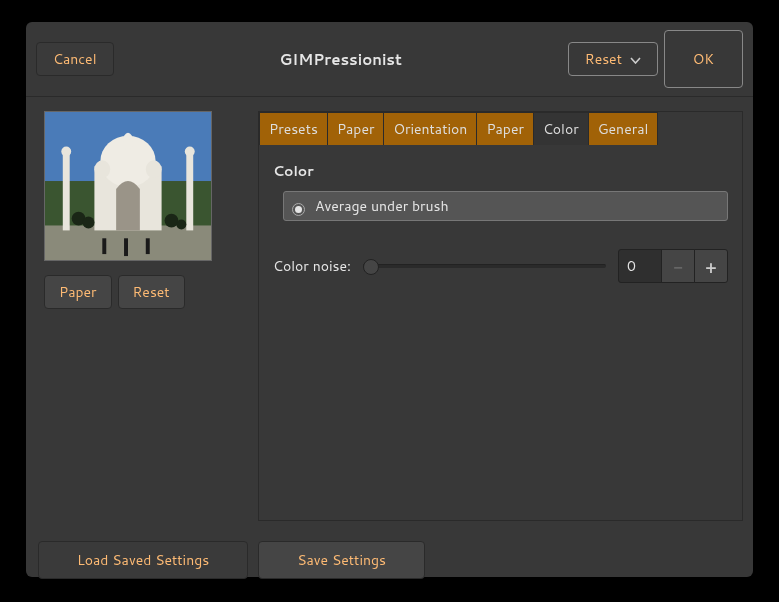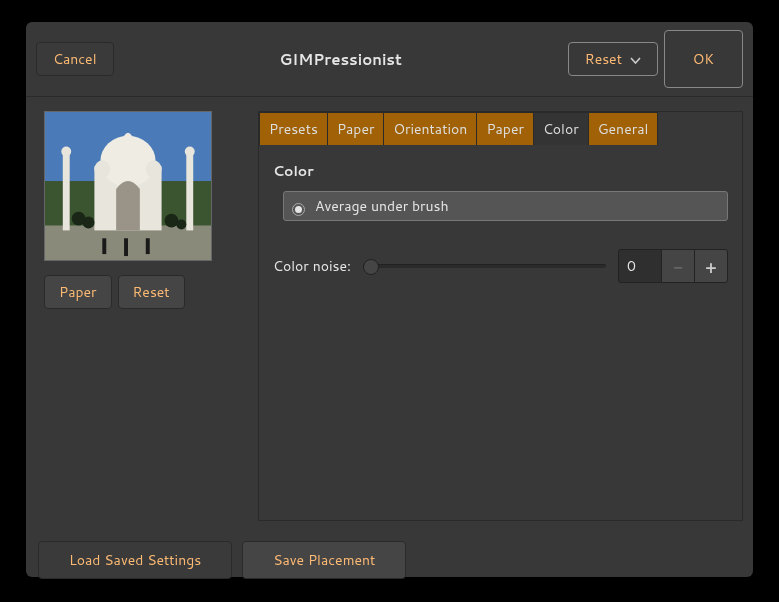--- a/index.html
+++ b/index.html
@@ -70,21 +70,21 @@
     padding: 6px 8px; font-size: 14px; border-radius: 3px 0 0 3px;
   }
   .spin-btn {
     width: 34px; background: #454545; border: 1px solid #222; color: #ccc;
     display: flex; align-items: center; justify-content: center; font-size: 16px;
     cursor: pointer; margin-left: -1px; font-weight: bold;
   }
   .spin-btn:last-child { border-radius: 0 3px 3px 0; }
   .spin-btn.disabled { color: #666; }
   .footer { display: flex; gap: 10px; padding: 10px 12px 16px; }
-  .footer .btn { padding: 8px 30px; }
+  .footer .btn { padding: 8px 38px; }
 </style>
 </head>
 <body>
 
 <div class="dialog">
 
   <div class="header">
     <button class="btn btn-dark">Cancel</button>
     <div class="title">GIMPressionist</div>
     <button class="btn btn-outline">
@@ -171,16 +171,16 @@
             </div>
           </div>
         </div>
       </div>
     </div>
 
   </div>
 
   <div class="footer">
     <button class="btn btn-dark">Load Saved Settings</button>
-    <button class="btn">Save Placement</button>
+    <button class="btn">Save Settings</button>
   </div>
 
 </div>
 
 </body></html>

